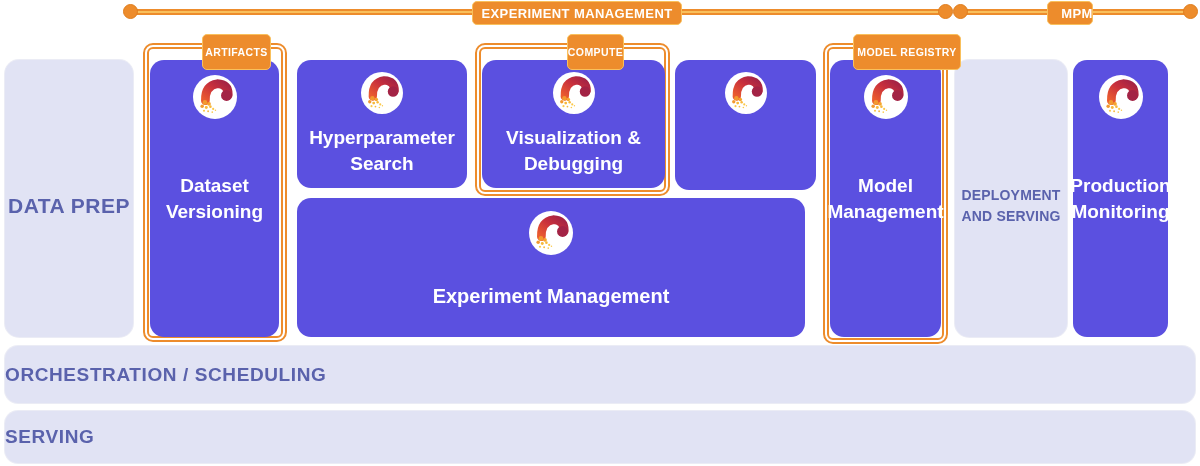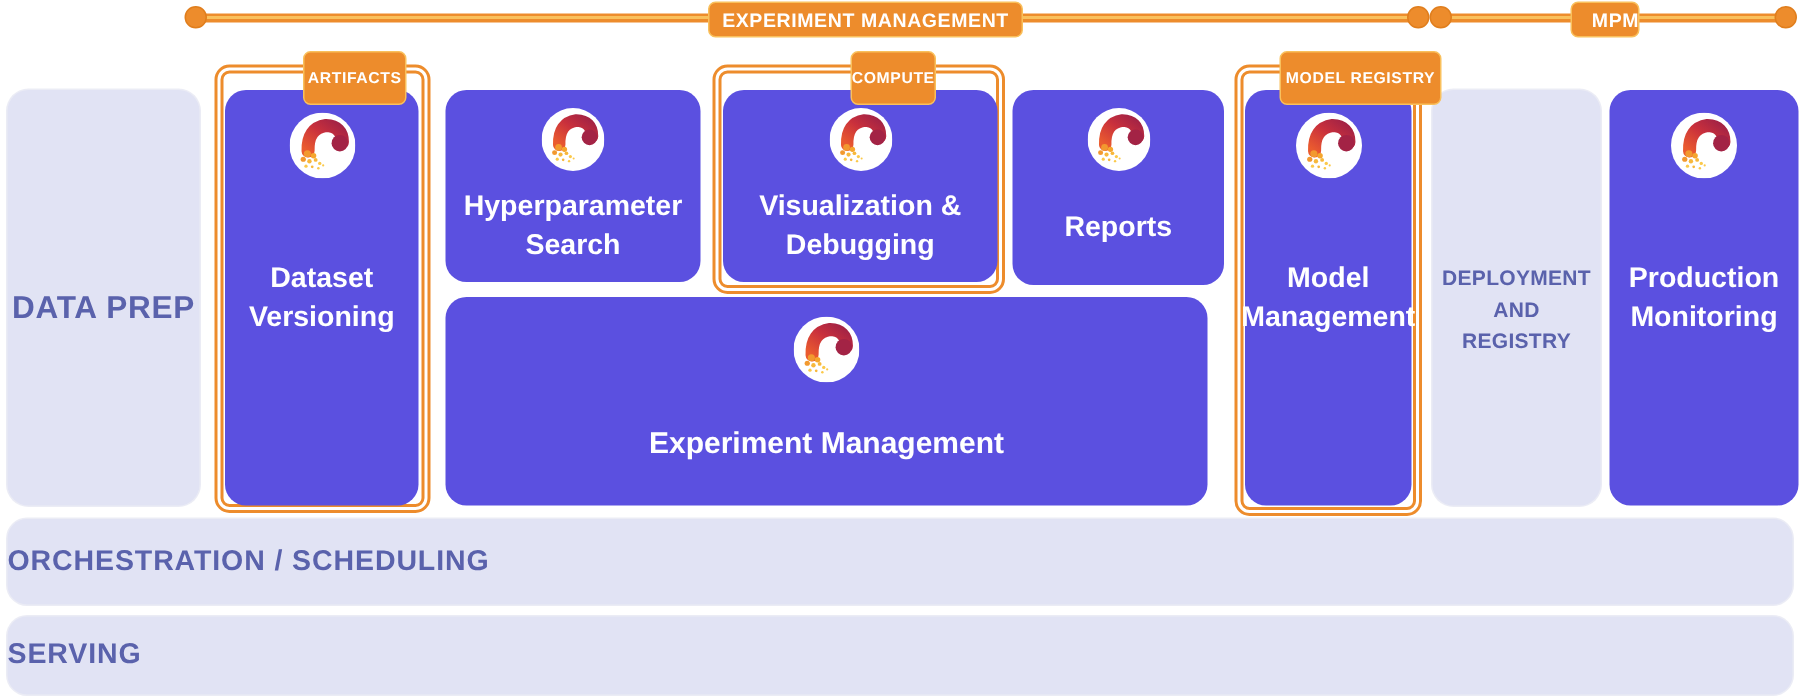--- a/index.html
+++ b/index.html
@@ -137,42 +137,41 @@
   <svg class="logo">
       <use href="#comet-logo"></use>
     </svg>
   <div class="title">Visualization &amp; Debugging</div>
 </div>
 
 <div class="box purple short" style="left:675px;width:141px;height:130px;">
   <svg class="logo">
       <use href="#comet-logo"></use>
     </svg>
-  <div class="title">Reports</div>
 </div>
 
 <div class="box purple em-box" style="left:297px;width:508px;">
   <svg class="logo">
       <use href="#comet-logo"></use>
     </svg>
   <div class="title">Experiment Management</div>
 </div>
 
 <div class="box purple tall narrow" style="left:830px;width:111px;">
   <svg class="logo">
       <use href="#comet-logo"></use>
     </svg>
   <div class="title">Model Management</div>
 </div>
 
 <div class="box light tall small-caps" style="left:955px;width:112px;">
-  <div class="title" style="margin-top:0;">DEPLOYMENT AND REGISTRY</div>
+  <div class="title" style="margin-top:0;">DEPLOYMENT AND SERVING</div>
 </div>
 
-<div class="box purple tall narrow" style="left:1073px;width:126px;">
+<div class="box purple tall narrow" style="left:1073px;width:95px;">
   <svg class="logo">
       <use href="#comet-logo"></use>
     </svg>
   <div class="title">Production Monitoring</div>
 </div>
 
 <div class="bar" style="top:346px;height:57px;">
   <span>ORCHESTRATION / SCHEDULING</span>
 </div>
 <div class="bar" style="top:411px;height:52px;">

